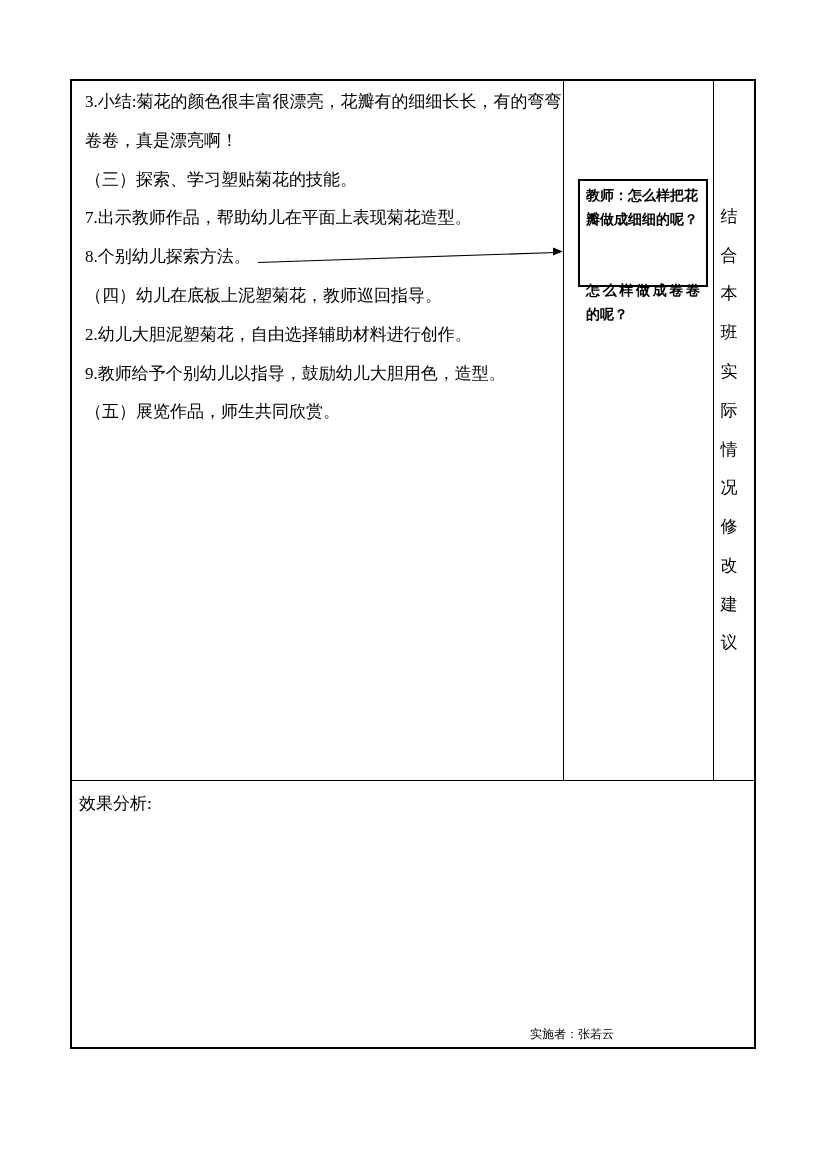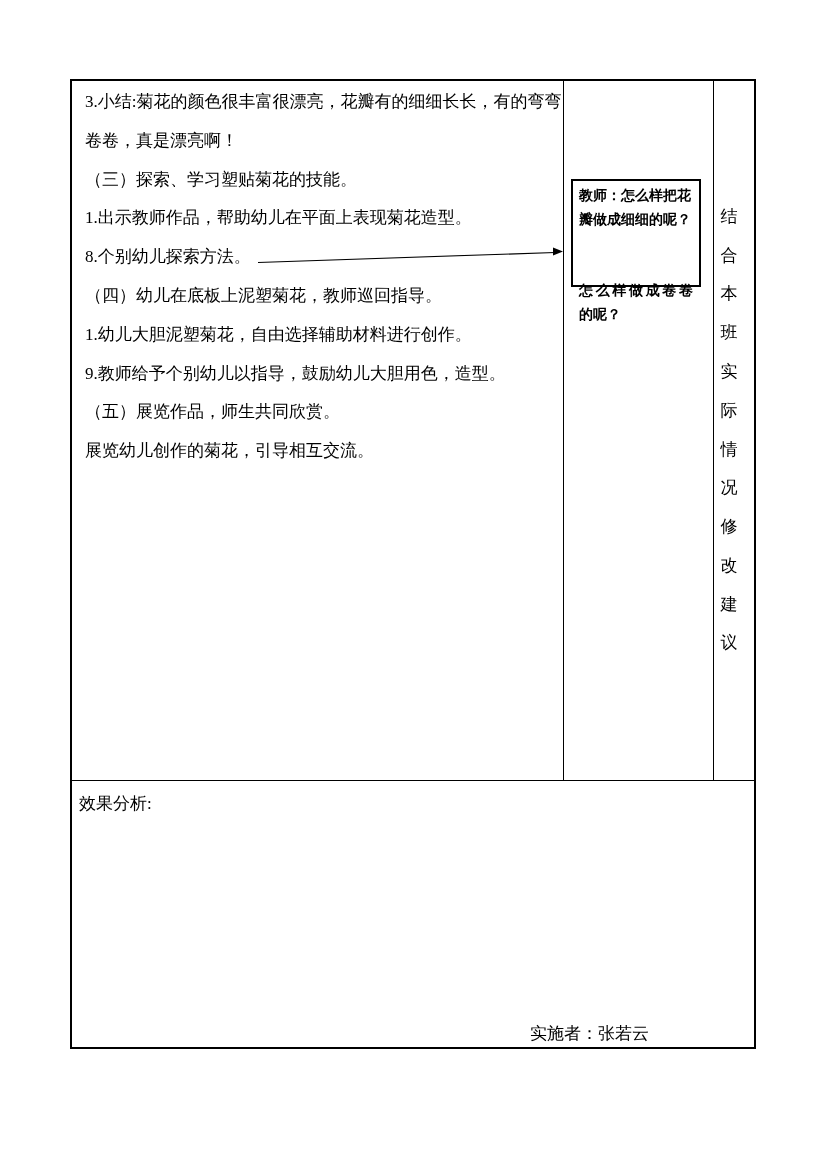--- a/index.html
+++ b/index.html
@@ -38,21 +38,21 @@
   .text-line { white-space: nowrap; }
 
   .middle-cell {
     left: 492px; top: 0;
     width: 150px; height: 700px;
     border-right: 1px solid #000000;
     border-bottom: 1px solid #000000;
   }
   .note-box {
     position: absolute;
-    left: 7px; top: 98px;
+    left: 14px; top: 98px;
     width: 130px; height: 108px;
     border: 2px solid #000000;
     padding: 3px 6px;
     font-size: 14px;
     font-weight: bold;
     line-height: 23.5px;
   }
   .note-box .note-line { white-space: nowrap; }
   .note-box div.note-line:nth-of-type(3) {
     text-align: justify;
@@ -84,21 +84,21 @@
   }
   .analysis-label {
     padding: 13px 0 0 7px;
     font-size: 17px;
     line-height: 20px;
   }
   .implementer {
     position: absolute;
     left: 458px;
     bottom: 3px;
-    font-size: 17px;
+    font-size: 12px;
     line-height: 20px;
     white-space: nowrap;
   }
 
   
   .arrow-overlay {
     position: absolute;
     left: 0; top: 0;
     width: 827px; height: 1170px;
     pointer-events: none;
@@ -112,33 +112,32 @@
   <div class="doc-table">
 
     <div class="cell main-cell">
 
         <div class="text-line">3.小结:菊花的颜色很丰富很漂亮，花瓣有的细细长长，有的弯弯</div>
 
         <div class="text-line">卷卷，真是漂亮啊！</div>
 
         <div class="text-line">（三）探索、学习塑贴菊花的技能。</div>
 
-        <div class="text-line">1.出示教师作品，帮助幼儿在平面上表现菊花造型。</div>
+        <div class="text-line">7.出示教师作品，帮助幼儿在平面上表现菊花造型。</div>
 
         <div class="text-line">8.个别幼儿探索方法。</div>
 
         <div class="text-line">（四）幼儿在底板上泥塑菊花，教师巡回指导。</div>
 
-        <div class="text-line">1.幼儿大胆泥塑菊花，自由选择辅助材料进行创作。</div>
+        <div class="text-line">2.幼儿大胆泥塑菊花，自由选择辅助材料进行创作。</div>
 
         <div class="text-line">9.教师给予个别幼儿以指导，鼓励幼儿大胆用色，造型。</div>
 
         <div class="text-line">（五）展览作品，师生共同欣赏。</div>
 
-        <div class="text-line">展览幼儿创作的菊花，引导相互交流。</div>
       </div>
 
     <div class="cell middle-cell">
       <div class="note-box">
 
           <div class="note-line">教师：怎么样把花</div>
 
           <div class="note-line">瓣做成细细的呢？</div>
 
           <div class="note-line">怎么样做成卷卷</div>

